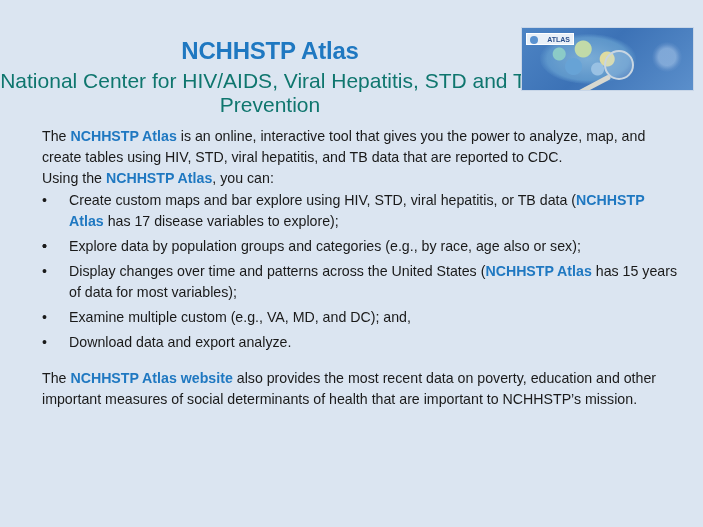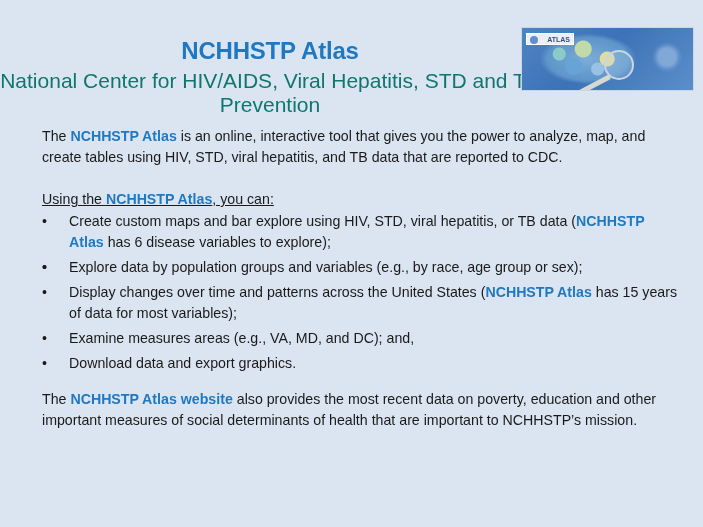--- a/index.html
+++ b/index.html
@@ -64,22 +64,22 @@
     position: absolute; left: 130px; top: 14px; width: 30px; height: 30px;
     border-radius: 50%;
     background: radial-gradient(circle, rgba(150,185,225,0.7) 0 40%, rgba(120,160,210,0.3) 60%, transparent 72%);
   }
   .body-text {
     position: absolute; left: 42px; top: 126px; width: 640px;
     font-size: 14.2px; line-height: 21px;
   }
   .hl { color: #1f78c1; font-weight: bold; }
   p { margin: 0; }
-  .p1 { margin-bottom: 21px; }
-  .p2 { margin-bottom: 1px; text-decoration: underline; }
+  .p1 { }
+  .p2 { margin-bottom: 1px; }
   ul { list-style: none; margin: 0; padding: 0; }
   li { position: relative; padding-left: 27px; margin-bottom: 4px; }
   li .bullet { position: absolute; left: 0; top: 0; }
   .p3 { margin-top: 15px; }
 </style>
 </head>
 <body>
 
 <div class="slide">
 
@@ -102,40 +102,40 @@
       <span>The </span><span class="hl">NCHHSTP Atlas</span><span> is an online, interactive tool that gives you the power to analyze, map, and create tables using HIV, STD, viral hepatitis, and TB data that are reported to CDC.</span>
     </p>
 
     <p class="p2">
       <span>Using the </span><span class="hl">NCHHSTP Atlas</span><span>, you can:</span>
     </p>
 
     <ul>
       <li>
         <span class="bullet">•</span>
-        <span>Create custom maps and bar explore using HIV, STD, viral hepatitis, or TB data (</span><span class="hl">NCHHSTP Atlas</span><span> has 6 disease variables to explore);</span>
+        <span>Create custom maps and bar explore using HIV, STD, viral hepatitis, or TB data (</span><span class="hl">NCHHSTP Atlas</span><span> has 17 disease variables to explore);</span>
       </li>
       <li>
         <span class="bullet">•</span>
       </li>
       <li>
         <span class="bullet">•</span>
-        <span>Explore data by population groups and variables (e.g., by race, age group or sex);</span>
+        <span>Explore data by population groups and categories (e.g., by race, age also or sex);</span>
       </li>
       <li>
         <span class="bullet">•</span>
         <span>Display changes over time and patterns across the United States (</span><span class="hl">NCHHSTP Atlas</span><span> has 15 years of data for most variables);</span>
       </li>
       <li>
         <span class="bullet">•</span>
-        <span>Examine measures areas (e.g., VA, MD, and DC); and,</span>
+        <span>Examine multiple custom (e.g., VA, MD, and DC); and,</span>
       </li>
       <li>
         <span class="bullet">•</span>
-        <span>Download data and export graphics.</span>
+        <span>Download data and export analyze.</span>
       </li>
     </ul>
 
     <p class="p3">
       <span>The </span><span class="hl">NCHHSTP Atlas website</span><span> also provides the most recent data on poverty, education and other important measures of social determinants of health that are important to NCHHSTP’s mission.</span>
     </p>
   </div>
 </div>
 
 </body></html>

